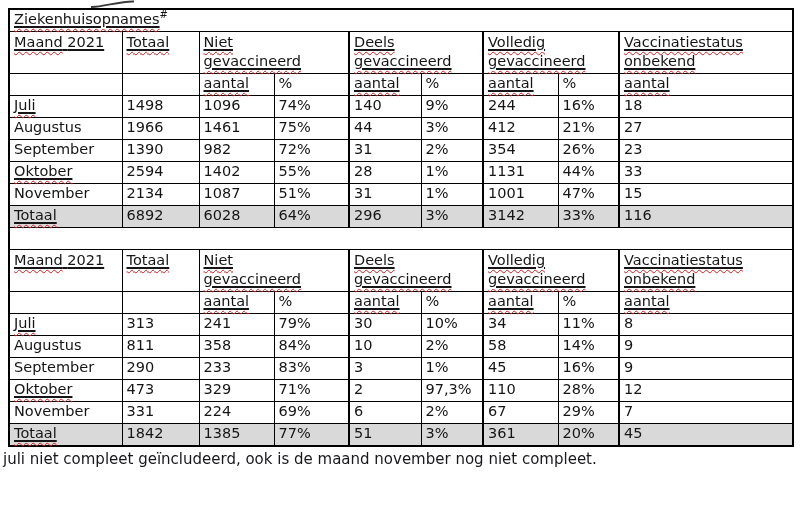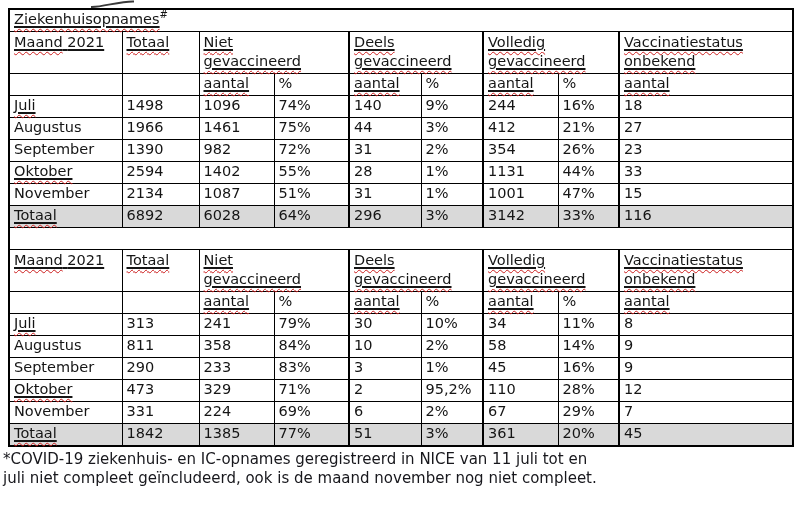--- a/index.html
+++ b/index.html
@@ -237,21 +237,21 @@
       <td class="gsep">45</td>
       <td>16%</td>
       <td class="gsep">9</td>
     </tr>
     <tr class="data">
       <td><span class="ul"><span class="sq">Oktober</span></span></td>
       <td>473</td>
       <td>329</td>
       <td>71%</td>
       <td class="gsep">2</td>
-      <td>95,2%</td>
+      <td>97,3%</td>
       <td class="gsep">110</td>
       <td>28%</td>
       <td class="gsep">12</td>
     </tr>
     <tr class="data">
       <td>November</td>
       <td>331</td>
       <td>224</td>
       <td>69%</td>
       <td class="gsep">6</td>
@@ -268,17 +268,16 @@
       <td class="gsep">51</td>
       <td>3%</td>
       <td class="gsep">361</td>
       <td>20%</td>
       <td class="gsep">45</td>
     </tr>
   </tbody>
     </table>
 
   <div class="footnotes">
-    <div>*COVID-19 ziekenhuis- en IC-opnames geregistreerd in NICE van 11 juli tot en</div>
     <div>juli niet compleet geïncludeerd, ook is de maand november nog niet compleet.</div>
 
   </div>
 </div>
 
 </body></html>

